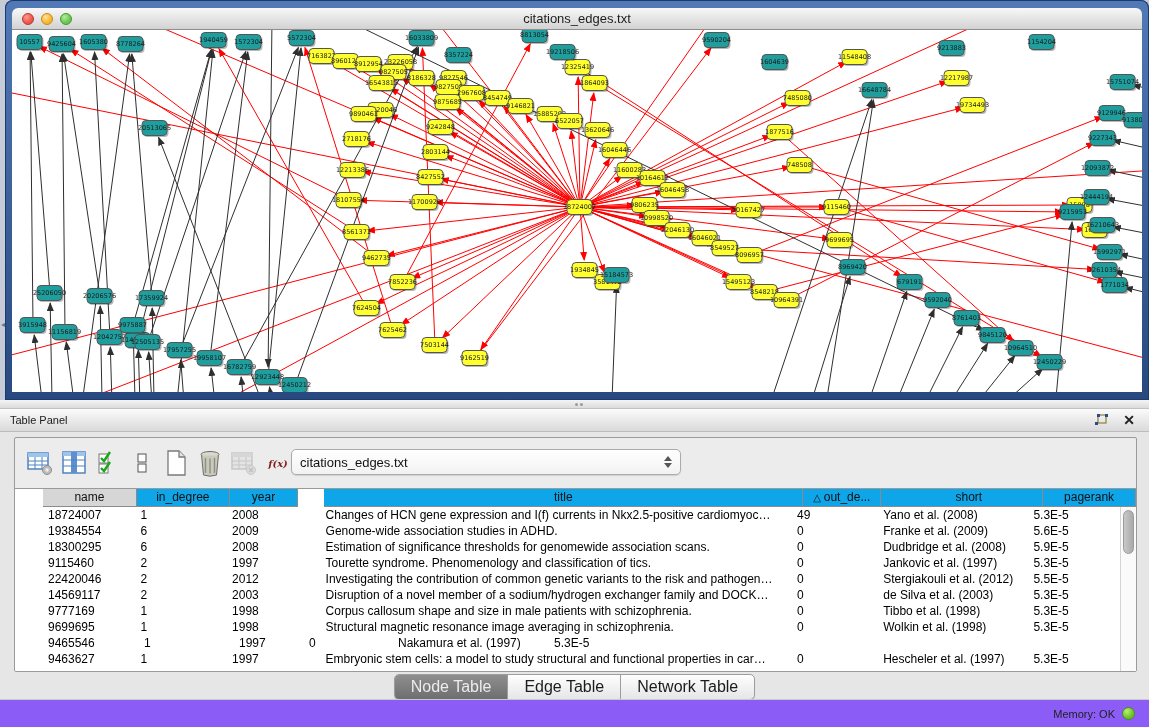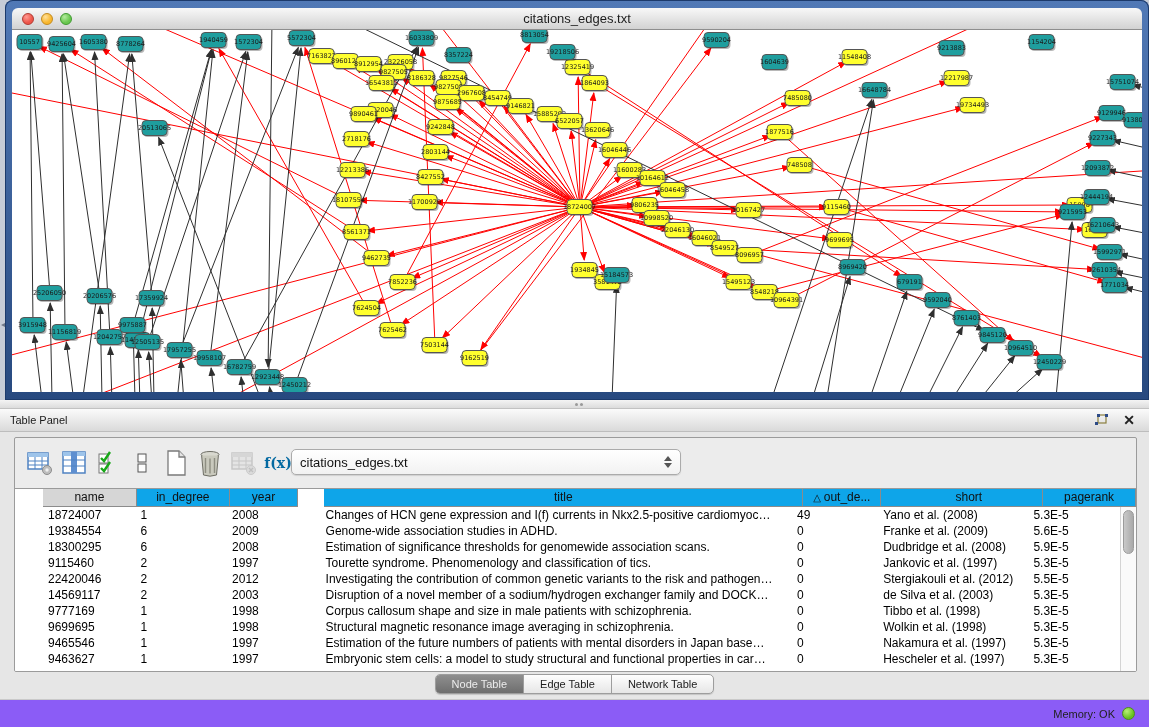--- a/index.html
+++ b/index.html
@@ -34,21 +34,21 @@
   .panel-title { font-size:11px; color:#1a1a1a; }
   .panel-header .spacer { flex:1; }
   .hdr-btn { width:20px; height:16px; display:flex; align-items:center; justify-content:center; margin-left:8px; cursor:default; }
   .close-x { font-size:14px; font-weight:bold; color:#222; line-height:14px; }
 
   .panel-box { position:absolute; left:14px; top:37px; width:1123px; height:235px;
     border:1px solid #9b9b9b; border-radius:2px; background:#ececec; overflow:hidden; }
   .toolbar { position:absolute; left:0; top:0; right:0; height:50px; display:flex; align-items:center; padding-left:8px; }
   .tool { width:34px; height:30px; display:flex; align-items:center; justify-content:center; }
   .tool.disabled { opacity:.45; }
-  .fx-glyph { font-family:"DejaVu Serif", serif; font-weight:bold; font-size:14px; color:#0369a1; }
+  .fx-glyph { font-family:"DejaVu Serif", serif; font-style:italic; font-weight:bold; font-size:10px; color:#7f1d1d; }
   .dropdown { position:absolute; left:276px; top:11px; width:390px; height:26px; background:linear-gradient(#ffffff,#f2f2f2);
     border:1px solid #ababab; border-radius:5px; display:flex; align-items:center; padding:0 8px;
     box-shadow:0 1px 1px rgba(0,0,0,.12); }
   .dropdown-text { flex:1; font-size:13px; color:#111; }
   .updown { display:flex; flex-direction:column; gap:2px; align-items:center; }
   .updown i { display:block; width:0; height:0; border-left:4px solid transparent; border-right:4px solid transparent; }
   .updown .up { border-bottom:5px solid #555; }
   .updown .dn { border-top:5px solid #555; }
 
   .table-area { position:absolute; left:0; top:50px; right:0; bottom:0; background:#ffffff; border-top:1px solid #9a9a9a; }
@@ -63,21 +63,21 @@
   .tr { display:flex; height:16px; }
   .td { font-size:12px; color:#000; line-height:16px; white-space:nowrap; overflow:hidden; padding-left:5px; }
   .c0{width:96px;margin-left:28px;} .c1{width:95px;} .c2{width:70px;} .c3{width:490px;margin-left:26px;} .c4{width:80px;} .c5{width:165px; padding-left:14px;} .c6{width:95px;}
   .vscroll { position:absolute; right:0; top:18px; bottom:0; width:16px; background:#fafafa; border-left:1px solid #d4d4d4; }
   .vthumb { position:absolute; left:2px; top:3px; width:11px; height:44px; border-radius:6px;
     background:linear-gradient(90deg,#c9c9c9,#a9a9a9); border:1px solid #9b9b9b; }
 
   .seg-wrap { position:absolute; left:0; right:0; top:274px; display:flex; justify-content:center; }
   .segmented { display:inline-flex; border:1px solid #9d9d9d; border-radius:5px; overflow:hidden;
     background:linear-gradient(#fefefe,#e6e6e6); box-shadow:0 1px 1px rgba(0,0,0,.15); }
-  .seg { font-size:11px; color:#1c1c1c; padding:3px 16px; border-right:1px solid #9d9d9d; background:transparent; border-top:none; border-bottom:none; border-left:none; font-family:inherit; }
+  .seg { font-size:16px; color:#1c1c1c; padding:3px 16px; border-right:1px solid #9d9d9d; background:transparent; border-top:none; border-bottom:none; border-left:none; font-family:inherit; }
   .seg:last-child { border-right:none; }
   .seg.active { background:linear-gradient(#8f8f8f,#6e6e6e); color:#ececec; }
 
   .status-bar { position:absolute; left:0; right:0; bottom:0; height:28px; border-top:1px solid #c9c9c9;
     display:flex; align-items:center; justify-content:flex-end; padding-right:14px; gap:7px; background:#8b5cf6; }
   .mem-label { font-size:11px; color:#222; }
   .mem-dot { width:13px; height:13px; border-radius:50%; background:radial-gradient(circle at 35% 30%, #b9ef76, #67c120 65%); border:1px solid #4b8f19; }
 
   .icon-svg { display:block; }
 </style>
@@ -979,21 +979,20 @@
             <div class="td c2">1998</div>
             <div class="td c3">Structural magnetic resonance image averaging in schizophrenia.</div>
             <div class="td c4">0</div>
             <div class="td c5">Wolkin et al. (1998)</div>
             <div class="td c6">5.3E-5</div>
           </div>
           <div class="tr">
             <div class="td c0">9465546</div>
             <div class="td c1">1</div>
             <div class="td c2">1997</div>
-            <div class="td c3">Estimation of the future numbers of patients with mental disorders in Japan base…</div>
             <div class="td c4">0</div>
             <div class="td c5">Nakamura et al. (1997)</div>
             <div class="td c6">5.3E-5</div>
           </div>
           <div class="tr">
             <div class="td c0">9463627</div>
             <div class="td c1">1</div>
             <div class="td c2">1997</div>
             <div class="td c3">Embryonic stem cells: a model to study structural and functional properties in car…</div>
             <div class="td c4">0</div>

